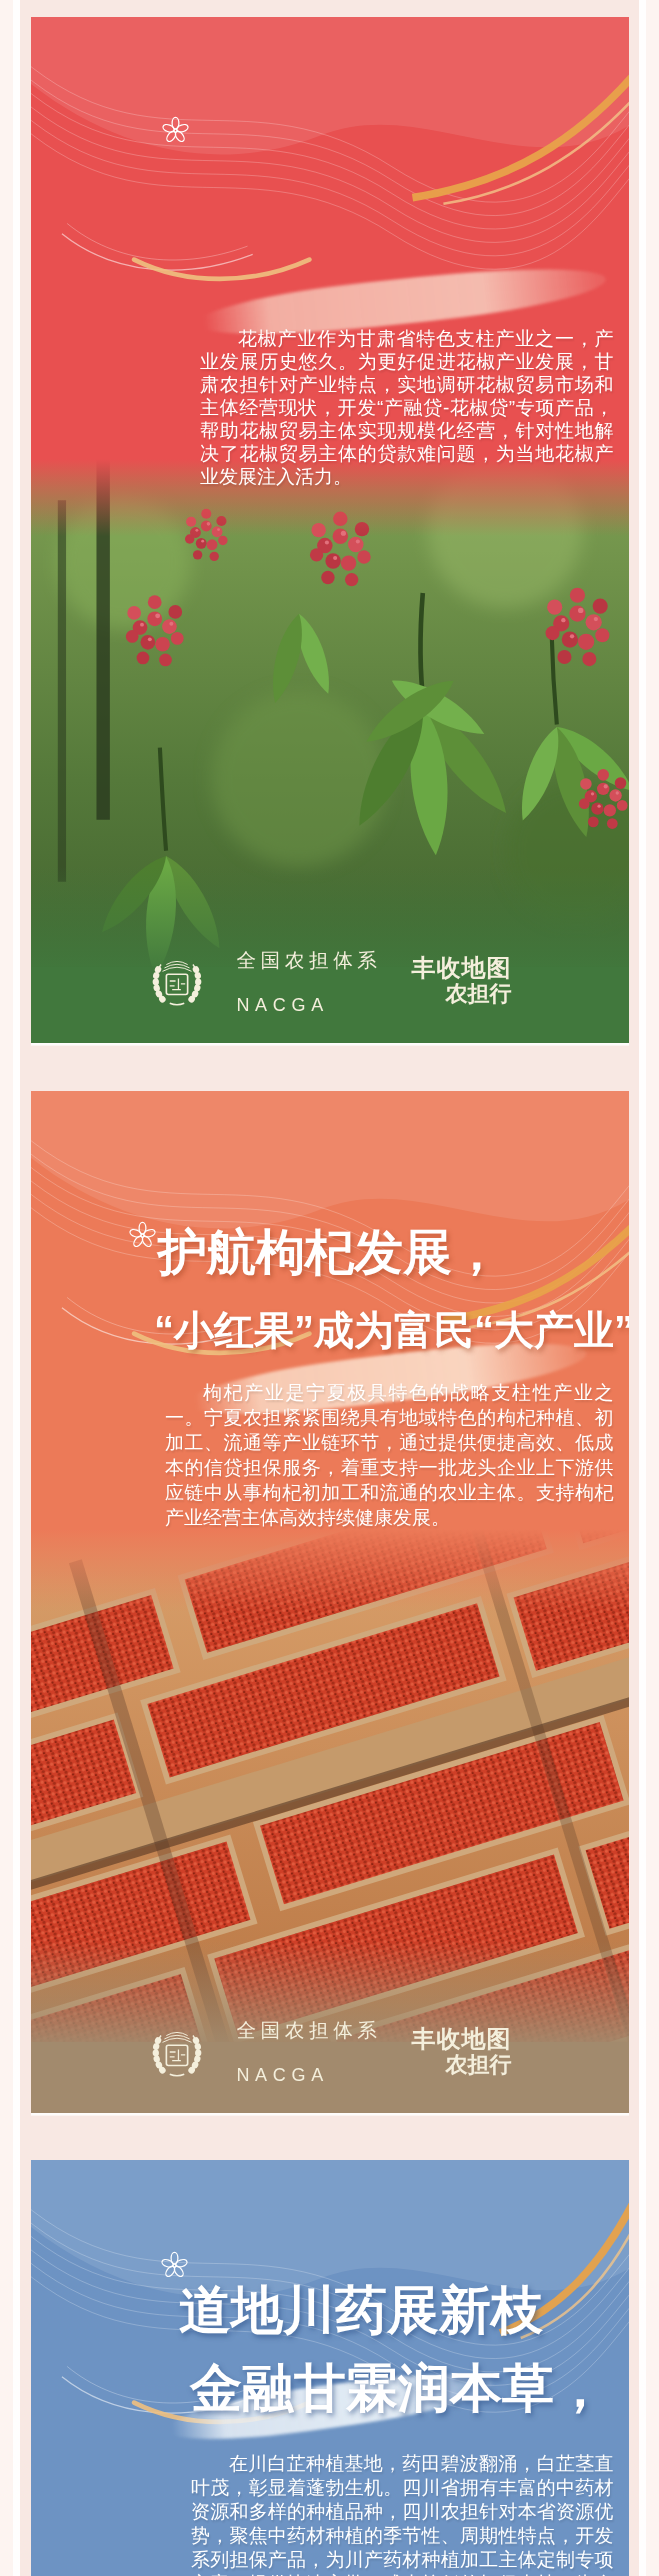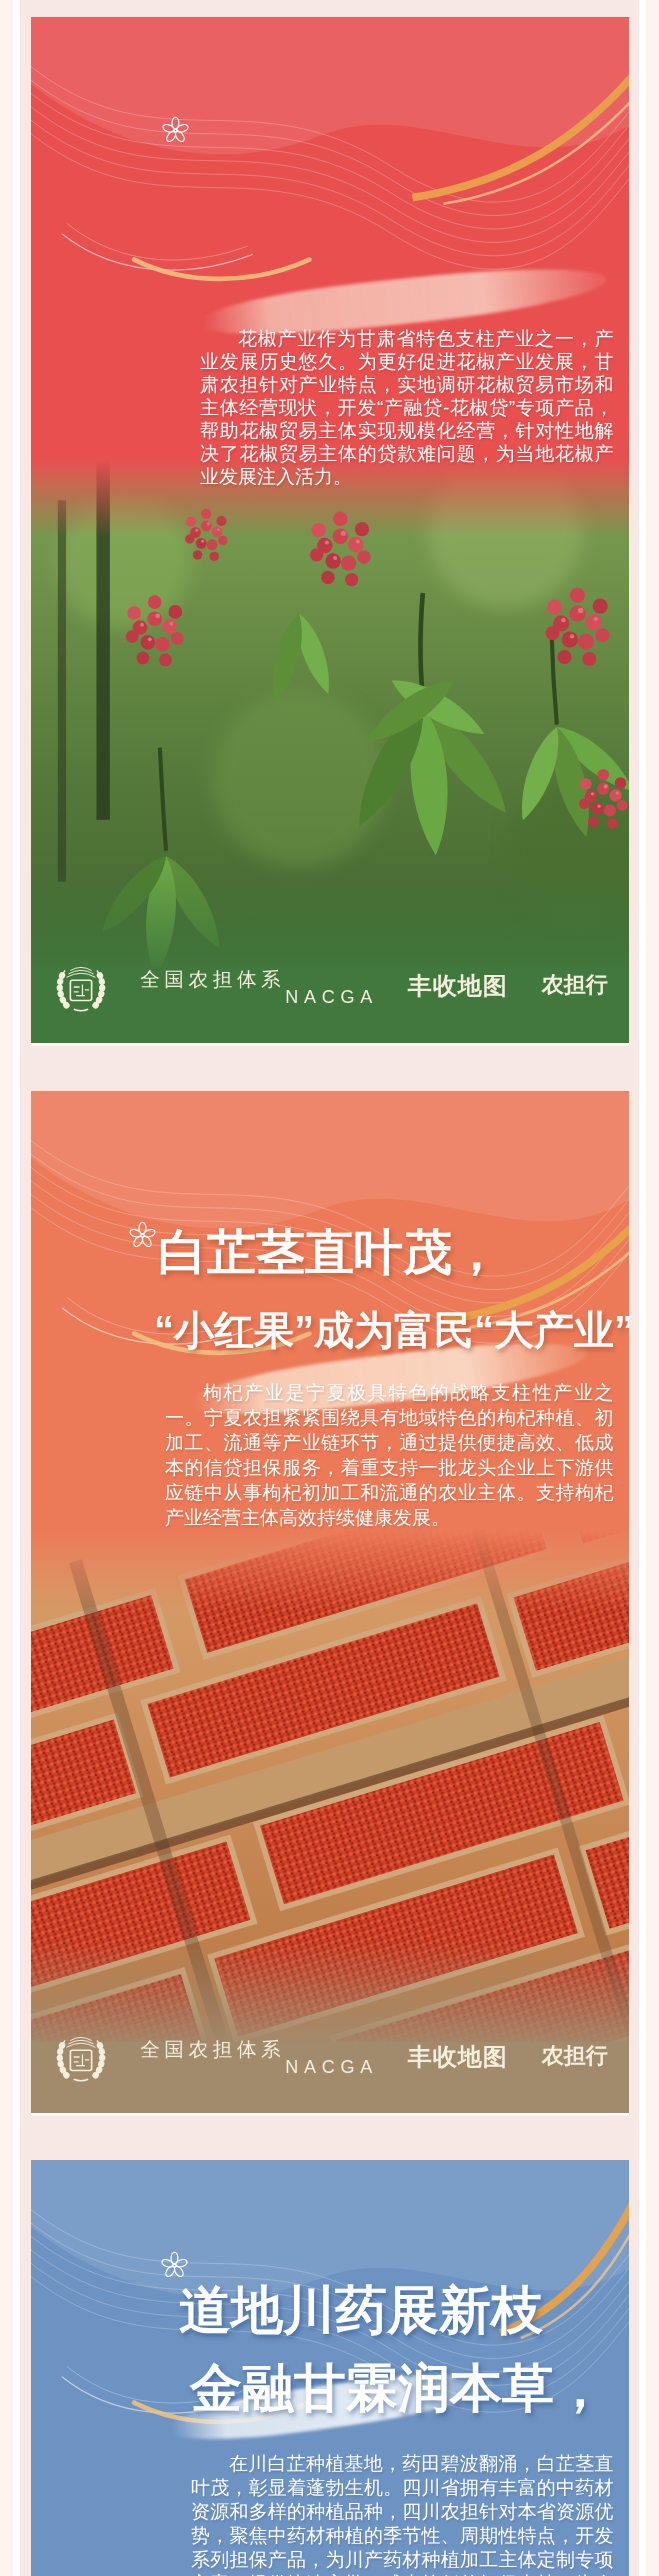--- a/index.html
+++ b/index.html
@@ -44,24 +44,24 @@
   .p2 .body-text{top:289px;left:134px;right:15.5px;line-height:25px;}
   .p3 .body-text{top:292px;left:160px;right:15.5px;line-height:24px;}
 
   .photo{position:absolute;left:0;right:0;bottom:0;z-index:3;}
   .p1 .photo{top:442px;} .p2 .photo{top:438px;}
   .photo svg{display:block;width:100%;height:100%;}
 
   .footer-bar{position:absolute;left:0;right:0;bottom:27px;display:flex;align-items:center;justify-content:center;
      gap:30px;z-index:6;color:#f4efdc;}
   .emblem{width:58px;height:58px;flex:0 0 auto;}
-  .org{display:flex;flex-direction:row;justify-content:space-between;}
+  .org{display:flex;flex-direction:column;justify-content:space-between;}
   .org-cn{font-size:19.6px;letter-spacing:4.6px;font-family:"Liberation Serif", serif;white-space:nowrap;}
   .org-en{font-size:18px;letter-spacing:5.7px;margin-top:21px;white-space:nowrap;}
-  .brand{display:flex;flex-direction:row;font-weight:800;line-height:1.12;}
+  .brand{display:flex;flex-direction:column;font-weight:800;line-height:1.12;}
   .brand-l1{font-size:24px;letter-spacing:1px;white-space:nowrap;}
   .brand-l2{font-size:22px;margin-left:34px;white-space:nowrap;}
 </style>
 </head>
 <body>
 
 <svg width="0" height="0" style="position:absolute" aria-hidden="true">
   <defs>
     <symbol id="sym-flower" viewBox="-30 -30 60 60">
       <g fill="none" stroke="#ffffff" stroke-width="2.6">
@@ -223,21 +223,21 @@
       <path d="M60,420 C160,500 300,510 430,460" fill="none" stroke="rgba(255,255,255,0.55)" stroke-width="2.5"></path>
       <path d="M70,400 C165,478 295,490 420,444" fill="none" stroke="rgba(255,255,255,0.35)" stroke-width="1.6"></path>
       <path d="M1180,250 C1070,360 960,420 800,445" fill="none" stroke="#e8a24a" stroke-width="15" opacity="0.95"></path>
       <path d="M1180,296 C1080,388 980,438 850,458" fill="none" stroke="#f2c488" stroke-width="5" opacity="0.8"></path>
       <path d="M200,470 C300,520 430,520 540,470" fill="none" stroke="#eec07f" stroke-width="9" stroke-linecap="round" opacity="0.9"></path>
     </svg>
     <svg class="flower" viewBox="0 0 56 56" width="29" height="29">
         <use href="#sym-flower"></use>
       </svg>
     <div class="title">
-      <span class="tl tl1">白芷茎直叶茂，</span>
+      <span class="tl tl1">护航枸杞发展，</span>
       <span class="tl tl2">“小红果”成为富民“大产业”</span>
     </div>
     <div class="brush"></div>
     <div class="body-text">枸杞产业是宁夏极具特色的战略支柱性产业之一。宁夏农担紧紧围绕具有地域特色的枸杞种植、初加工、流通等产业链环节，通过提供便捷高效、低成本的信贷担保服务，着重支持一批龙头企业上下游供应链中从事枸杞初加工和流通的农业主体。支持枸杞产业经营主体高效持续健康发展。</div>
 
     <div class="photo">
       <svg viewBox="0 0 1160 1133" preserveAspectRatio="none">
         <defs>
           <linearGradient id="bg2" x1="0" y1="0" x2="0" y2="1">
             <stop offset="0" stop-color="#d9a06b"></stop>

